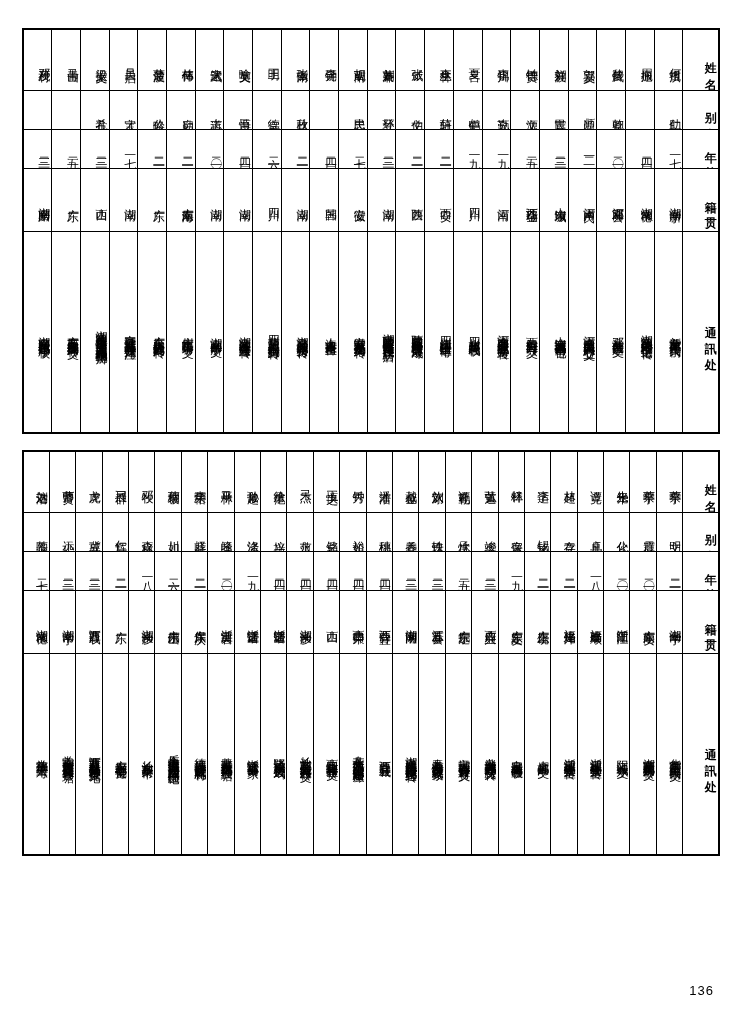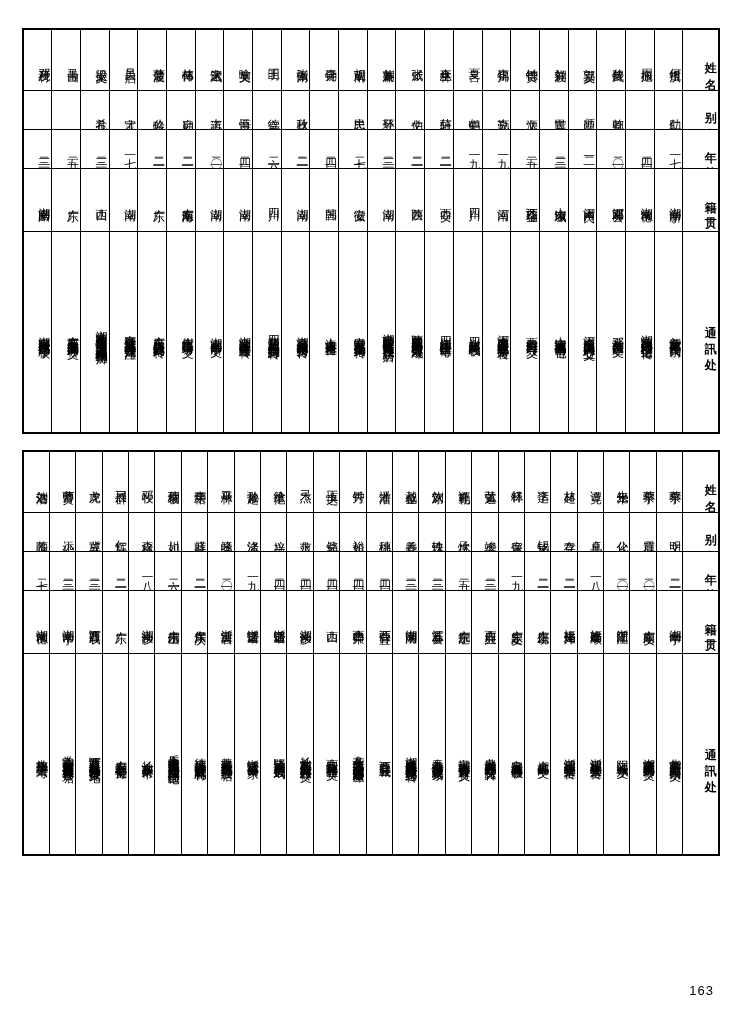--- a/index.html
+++ b/index.html
@@ -427,14 +427,14 @@
             <td class="addr">阳江县城东交</td>
             <td class="addr">湖南摹陵瓦桥邮局转交</td>
             <td class="addr">华宁县西后街王氏宗祠交</td>
             <td class="hdr">通 訊 处</td>
           </tr>
       </tbody>
     </table>
 
   </div>
 
-  <div class="page-number">163</div>
+  <div class="page-number">136</div>
 </div>
 
 </body></html>

